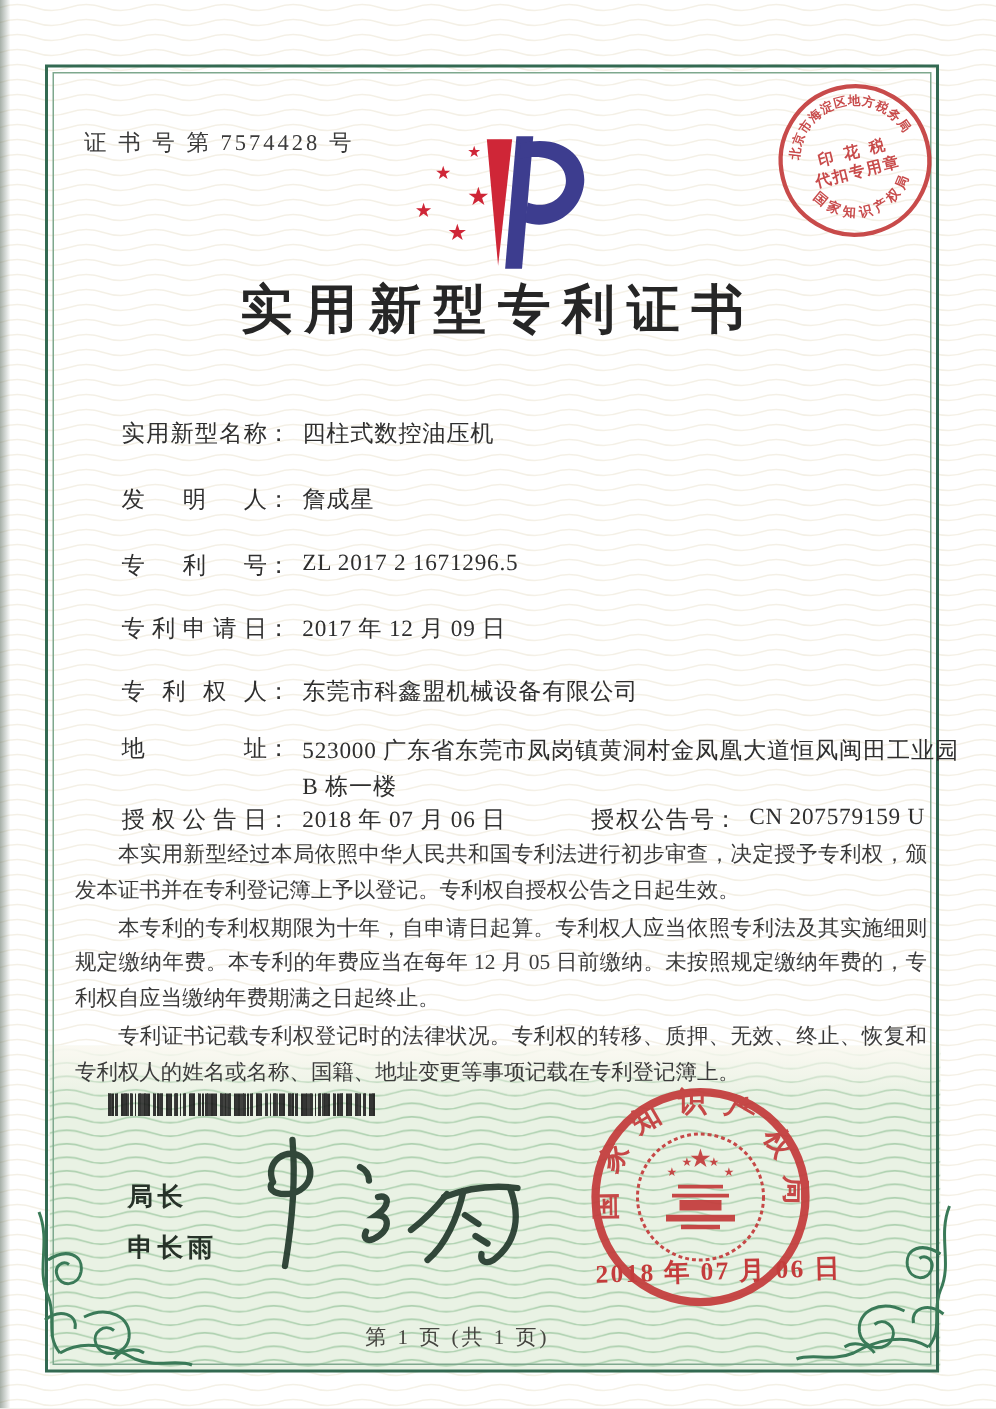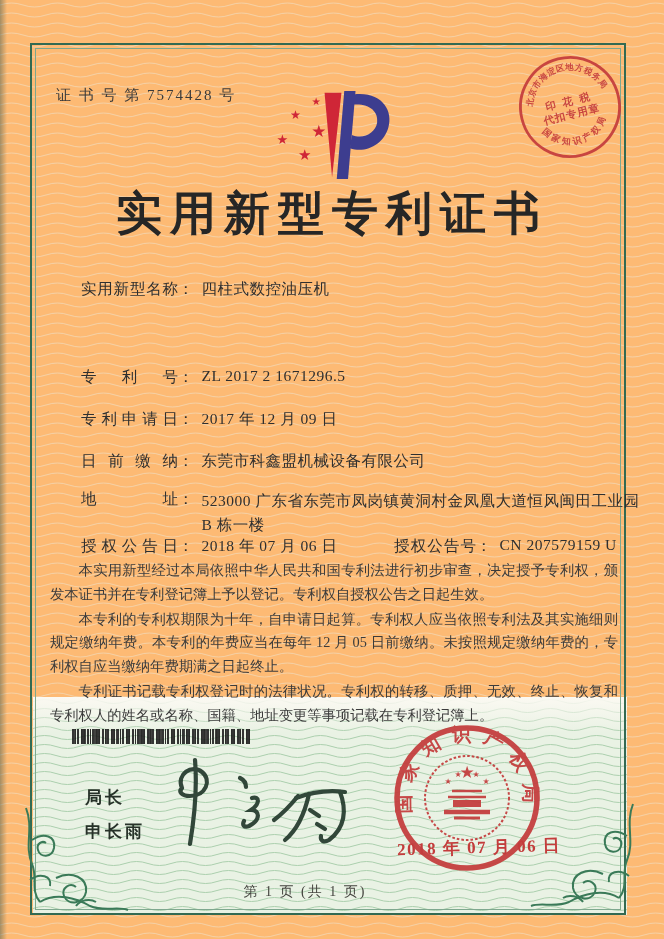--- a/index.html
+++ b/index.html
@@ -1,33 +1,33 @@
 <!DOCTYPE html>
 <html><head>
 <meta charset="utf-8">
 <style>
   html,body{margin:0;padding:0;background:#e9e7e0;}
   #page{
     position:relative;width:664px;height:939px;overflow:hidden;
-    background:#fdba74;
+    background:#ffffff;
     font-family:"Liberation Serif","DejaVu Serif",serif;
     color:#2f2f2f;
   }
   .abs{position:absolute;}
   
   #edge-left{left:0;top:0;width:7px;height:939px;
     background:linear-gradient(90deg,rgba(78,96,82,.5),rgba(78,96,82,0));}
   
   #frame-outer{left:30px;top:43px;width:596px;height:872px;
     border:2px solid #336a52;box-sizing:border-box;}
   #frame-inner{left:35px;top:48px;width:586px;height:862px;
     border:1px solid #7ea88e;box-sizing:border-box;}
   #cert-no{left:56px;top:86px;font-size:15px;letter-spacing:2px;color:#3a3a3a;}
   #title{left:0;top:183px;width:664px;text-align:center;
-    font-size:46px;font-weight:600;letter-spacing:8px;color:#262626;}
+    font-size:35px;font-weight:600;letter-spacing:8px;color:#262626;}
   .row{left:55px;height:24px;font-size:15.5px;white-space:nowrap;margin-left:26px;}
   .flabel{display:inline-block;width:97px;text-align:justify;text-align-last:justify;
     vertical-align:top;letter-spacing:0;}
   .fcolon{display:inline-block;vertical-align:top;margin-right:8px;}
   .fvalue{display:inline-block;vertical-align:top;letter-spacing:.5px;}
   #row-addr .fvalue{white-space:normal;width:445px;line-height:24px;}
   #row-pubno{left:368px;}
   #paragraphs{left:50px;top:559px;width:568px;font-size:14.3px;line-height:23.8px;
     text-align:justify;color:#3b3b3b;}
   #paragraphs p{margin:0 0 1px 0;text-indent:2em;}
@@ -108,28 +108,31 @@
       <text x="50" y="48" font-size="9.5" font-weight="700" text-anchor="middle" style="letter-spacing:2px">印 花 税</text>
       <text x="50" y="60" font-size="9.5" font-weight="700" text-anchor="middle" style="letter-spacing:1px">代扣专用章</text>
     </g>
   </svg>
 
   <div class="abs" id="title">实用新型专利证书</div>
 
   <div class="abs row" style="top:279px">
     <span class="flabel">实用新型名称</span><span class="fcolon">：</span><span class="fvalue">四柱式数控油压机</span>
   </div>
+  <div class="abs row" style="top:323px">
+    <span class="flabel">发明人</span><span class="fcolon">：</span><span class="fvalue">詹成星</span>
+  </div>
   <div class="abs row" style="top:367px">
     <span class="flabel">专利号</span><span class="fcolon">：</span><span class="fvalue">ZL 2017 2 1671296.5</span>
   </div>
   <div class="abs row" style="top:409px">
     <span class="flabel">专利申请日</span><span class="fcolon">：</span><span class="fvalue">2017 年 12 月 09 日</span>
   </div>
   <div class="abs row" style="top:451px">
-    <span class="flabel">日前缴纳</span><span class="fcolon">：</span><span class="fvalue">东莞市科鑫盟机械设备有限公司</span>
+    <span class="flabel">专利权人</span><span class="fcolon">：</span><span class="fvalue">东莞市科鑫盟机械设备有限公司</span>
   </div>
   <div class="abs row" id="row-addr" style="top:489px">
     <span class="flabel">地址</span><span class="fcolon">：</span><span class="fvalue">523000 广东省东莞市凤岗镇黄洞村金凤凰大道恒风闽田工业园 B 栋一楼</span>
   </div>
   <div class="abs row" style="top:536px">
     <span class="flabel">授权公告日</span><span class="fcolon">：</span><span class="fvalue">2018 年 07 月 06 日</span>
   </div>
   <div class="abs row" id="row-pubno" style="top:536px">
     <span class="flabel" style="width:82px">授权公告号</span><span class="fcolon">：</span><span class="fvalue">CN 207579159 U</span>
   </div>

